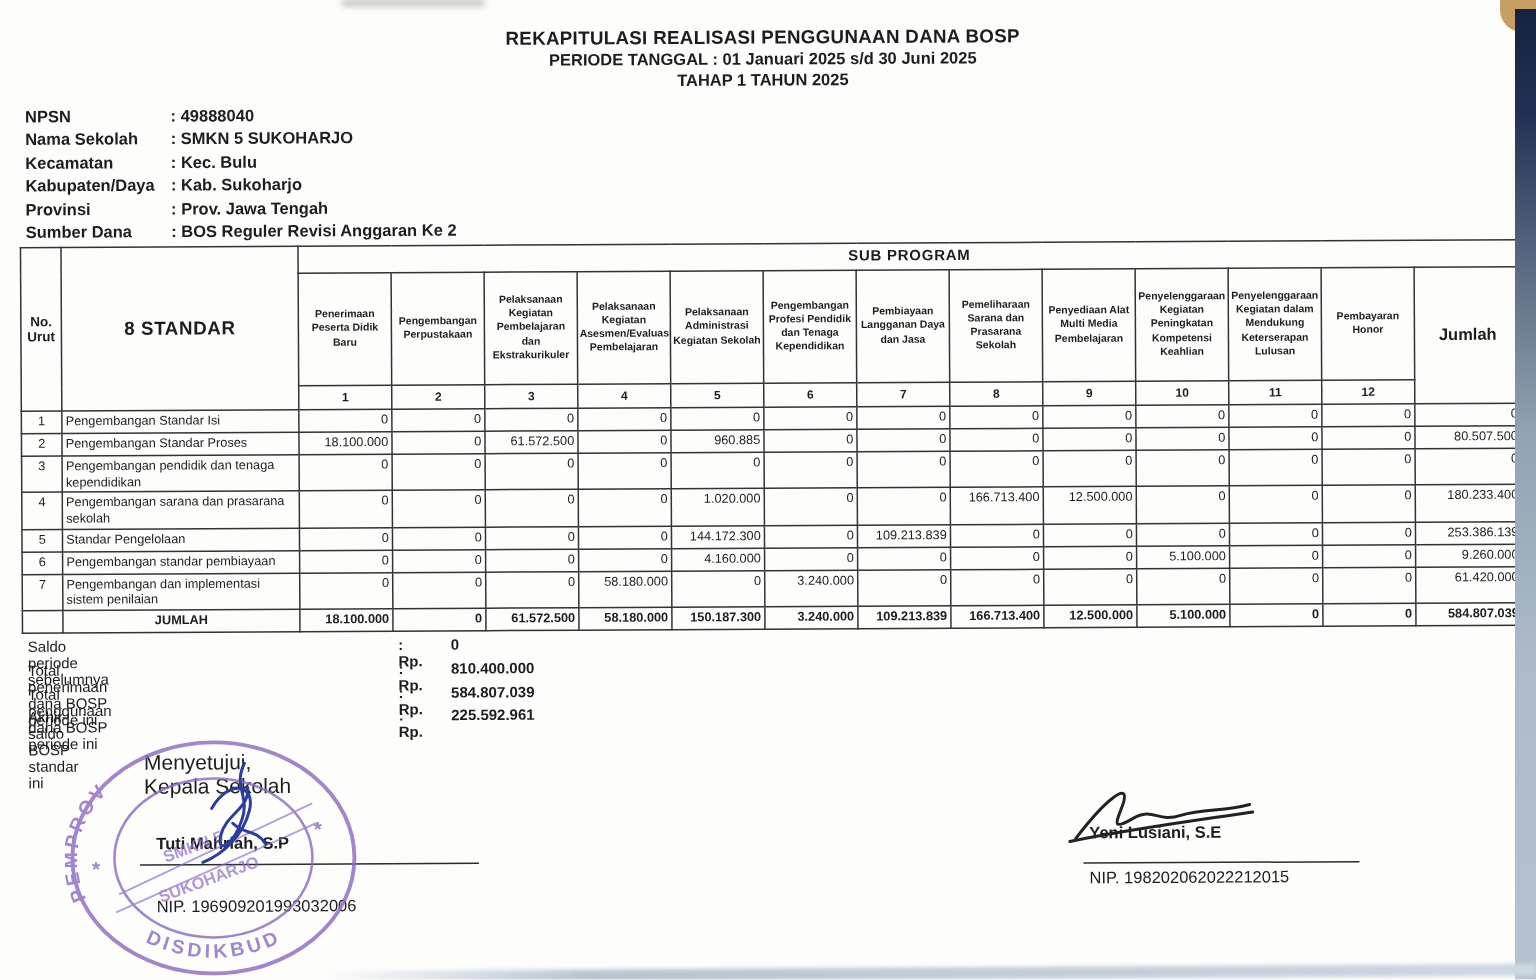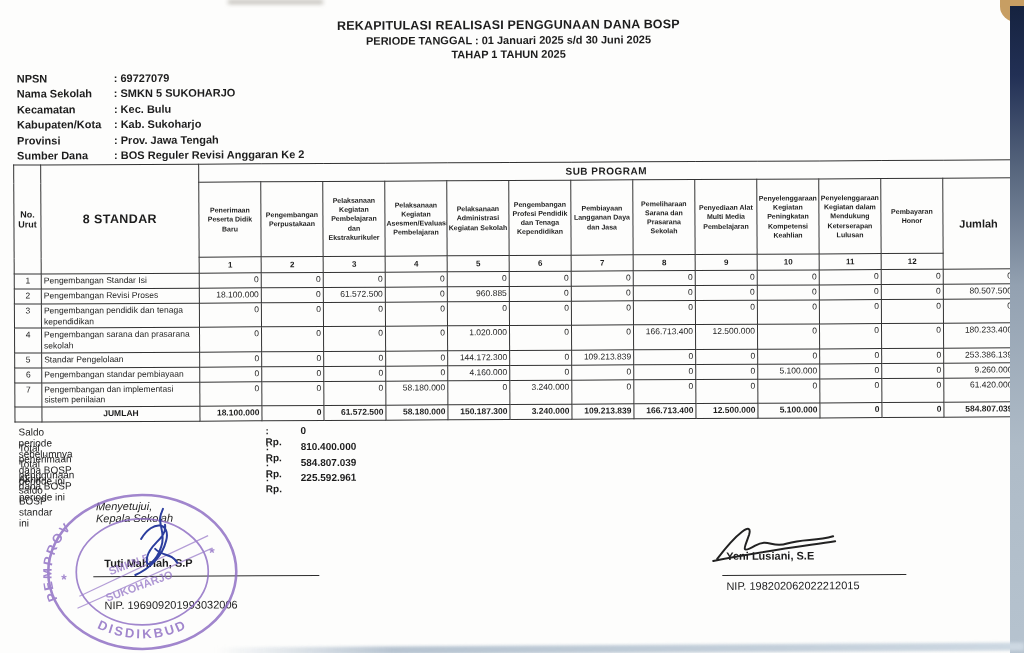--- a/index.html
+++ b/index.html
@@ -39,21 +39,21 @@
   .cell-num{text-align:right;}
   .total-row td{font-weight:700;}
   .total-label{text-align:center;font-size:9px;}
   
   .summary-block{position:absolute;left:18px;top:424px;font-size:10px;}
   .summary-row{height:15.8px;position:relative;}
   .summary-label{position:absolute;left:0;top:0;}
   .summary-cur{position:absolute;left:247px;top:0;font-weight:700;}
   .summary-value{position:absolute;left:282px;top:0;font-weight:700;}
   
-  .sign-left{position:absolute;left:95px;top:498px;font-size:11px;font-style:italic;}
+  .sign-left{position:absolute;left:95px;top:498px;font-size:14px;}
   .sign-right{position:absolute;left:725px;top:496px;font-size:11px;}
   .nip{font-size:11px;}
   .sig-line-left{position:absolute;left:92px;top:574px;width:226px;height:0;border-top:1.6px solid #2c2c2c;}
   .sig-line-right{position:absolute;left:721px;top:576px;width:184px;height:0;border-top:1.6px solid #2c2c2c;}
   .name-left{position:absolute;left:103px;top:555px;font-size:11px;font-weight:700;}
   .nip-left{position:absolute;left:103px;top:581px;font-size:11px;margin-top:16px;}
   .name-right{position:absolute;left:725px;top:551px;font-size:11px;font-weight:700;}
   .nip-right{position:absolute;left:725px;top:581px;font-size:11px;}
   .stamp-svg{position:absolute;left:42px;top:490px;opacity:.82;}
   .sig-scribble-left{position:absolute;left:110px;top:503px;}
@@ -73,30 +73,30 @@
 <div class="content">
 
   <div class="title-block">
     <div class="title-1">REKAPITULASI REALISASI PENGGUNAAN DANA BOSP</div>
     <div class="title-2">PERIODE TANGGAL : 01 Januari 2025 s/d 30 Juni 2025</div>
     <div class="title-3">TAHAP 1 TAHUN 2025</div>
   </div>
 
   <div class="info-block">
     <div class="info-row">
-      <span class="info-label">NPSN</span><span class="info-value">: 69727079</span>
+      <span class="info-label">NPSN</span><span class="info-value">: 49888040</span>
     </div>
     <div class="info-row">
       <span class="info-label">Nama Sekolah</span><span class="info-value">: SMKN 5 SUKOHARJO</span>
     </div>
     <div class="info-row">
       <span class="info-label">Kecamatan</span><span class="info-value">: Kec. Bulu</span>
     </div>
     <div class="info-row">
-      <span class="info-label">Kabupaten/Kota</span><span class="info-value">: Kab. Sukoharjo</span>
+      <span class="info-label">Kabupaten/Daya</span><span class="info-value">: Kab. Sukoharjo</span>
     </div>
     <div class="info-row">
       <span class="info-label">Provinsi</span><span class="info-value">: Prov. Jawa Tengah</span>
     </div>
     <div class="info-row">
       <span class="info-label">Sumber Dana</span><span class="info-value">: BOS Reguler Revisi Anggaran Ke 2</span>
     </div>
   </div>
 
   <table class="doc-table">
@@ -166,21 +166,21 @@
           <td class="cell-num">0</td>
           <td class="cell-num">0</td>
           <td class="cell-num">0</td>
           <td class="cell-num">0</td>
           <td class="cell-num">0</td>
           <td class="cell-num">0</td>
           <td class="cell-num">0</td>
         </tr>
         <tr>
           <td class="row-no">2</td>
-          <td class="row-label">Pengembangan Revisi Proses</td>
+          <td class="row-label">Pengembangan Standar Proses</td>
           <td class="cell-num">18.100.000</td>
           <td class="cell-num">0</td>
           <td class="cell-num">61.572.500</td>
           <td class="cell-num">0</td>
           <td class="cell-num">960.885</td>
           <td class="cell-num">0</td>
           <td class="cell-num">0</td>
           <td class="cell-num">0</td>
           <td class="cell-num">0</td>
           <td class="cell-num">0</td>

